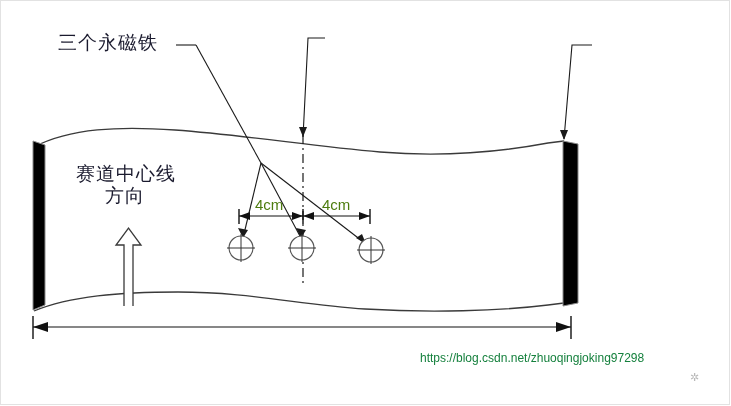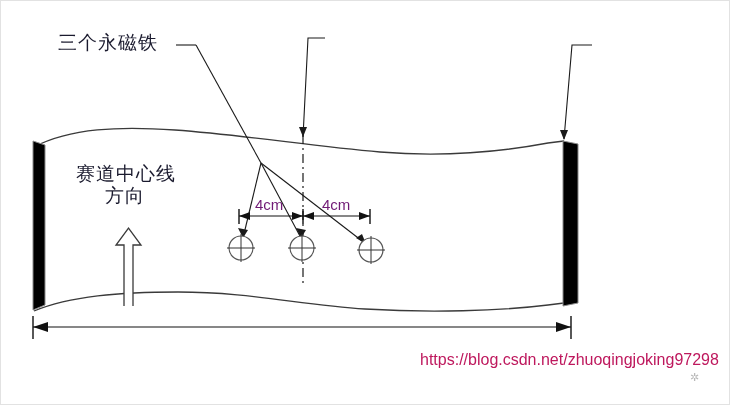--- a/index.html
+++ b/index.html
@@ -31,31 +31,31 @@
     font-family: "Liberation Serif", serif;
   }
   .cn-label {
     font-size: 19px;
     letter-spacing: 1px;
     font-weight: 400;
   }
   .dim-label {
     font-size: 15px;
     font-family: "Liberation Sans", sans-serif;
-    color: #701a75;
+    color: #4d7c0f;
   }
   .width-label {
     font-size: 19px;
     letter-spacing: 1px;
   }
   .watermark {
     position: absolute;
     font-family: "Liberation Sans", sans-serif;
-    font-size: 16px;
-    color: #be185d;
+    font-size: 12px;
+    color: #15803d;
     white-space: nowrap;
   }
   .wm-cursor {
     position: absolute;
     font-family: "Liberation Sans", sans-serif;
     font-size: 11px;
     color: #b9b9b9;
   }
   .border-frame {
     position: absolute;

